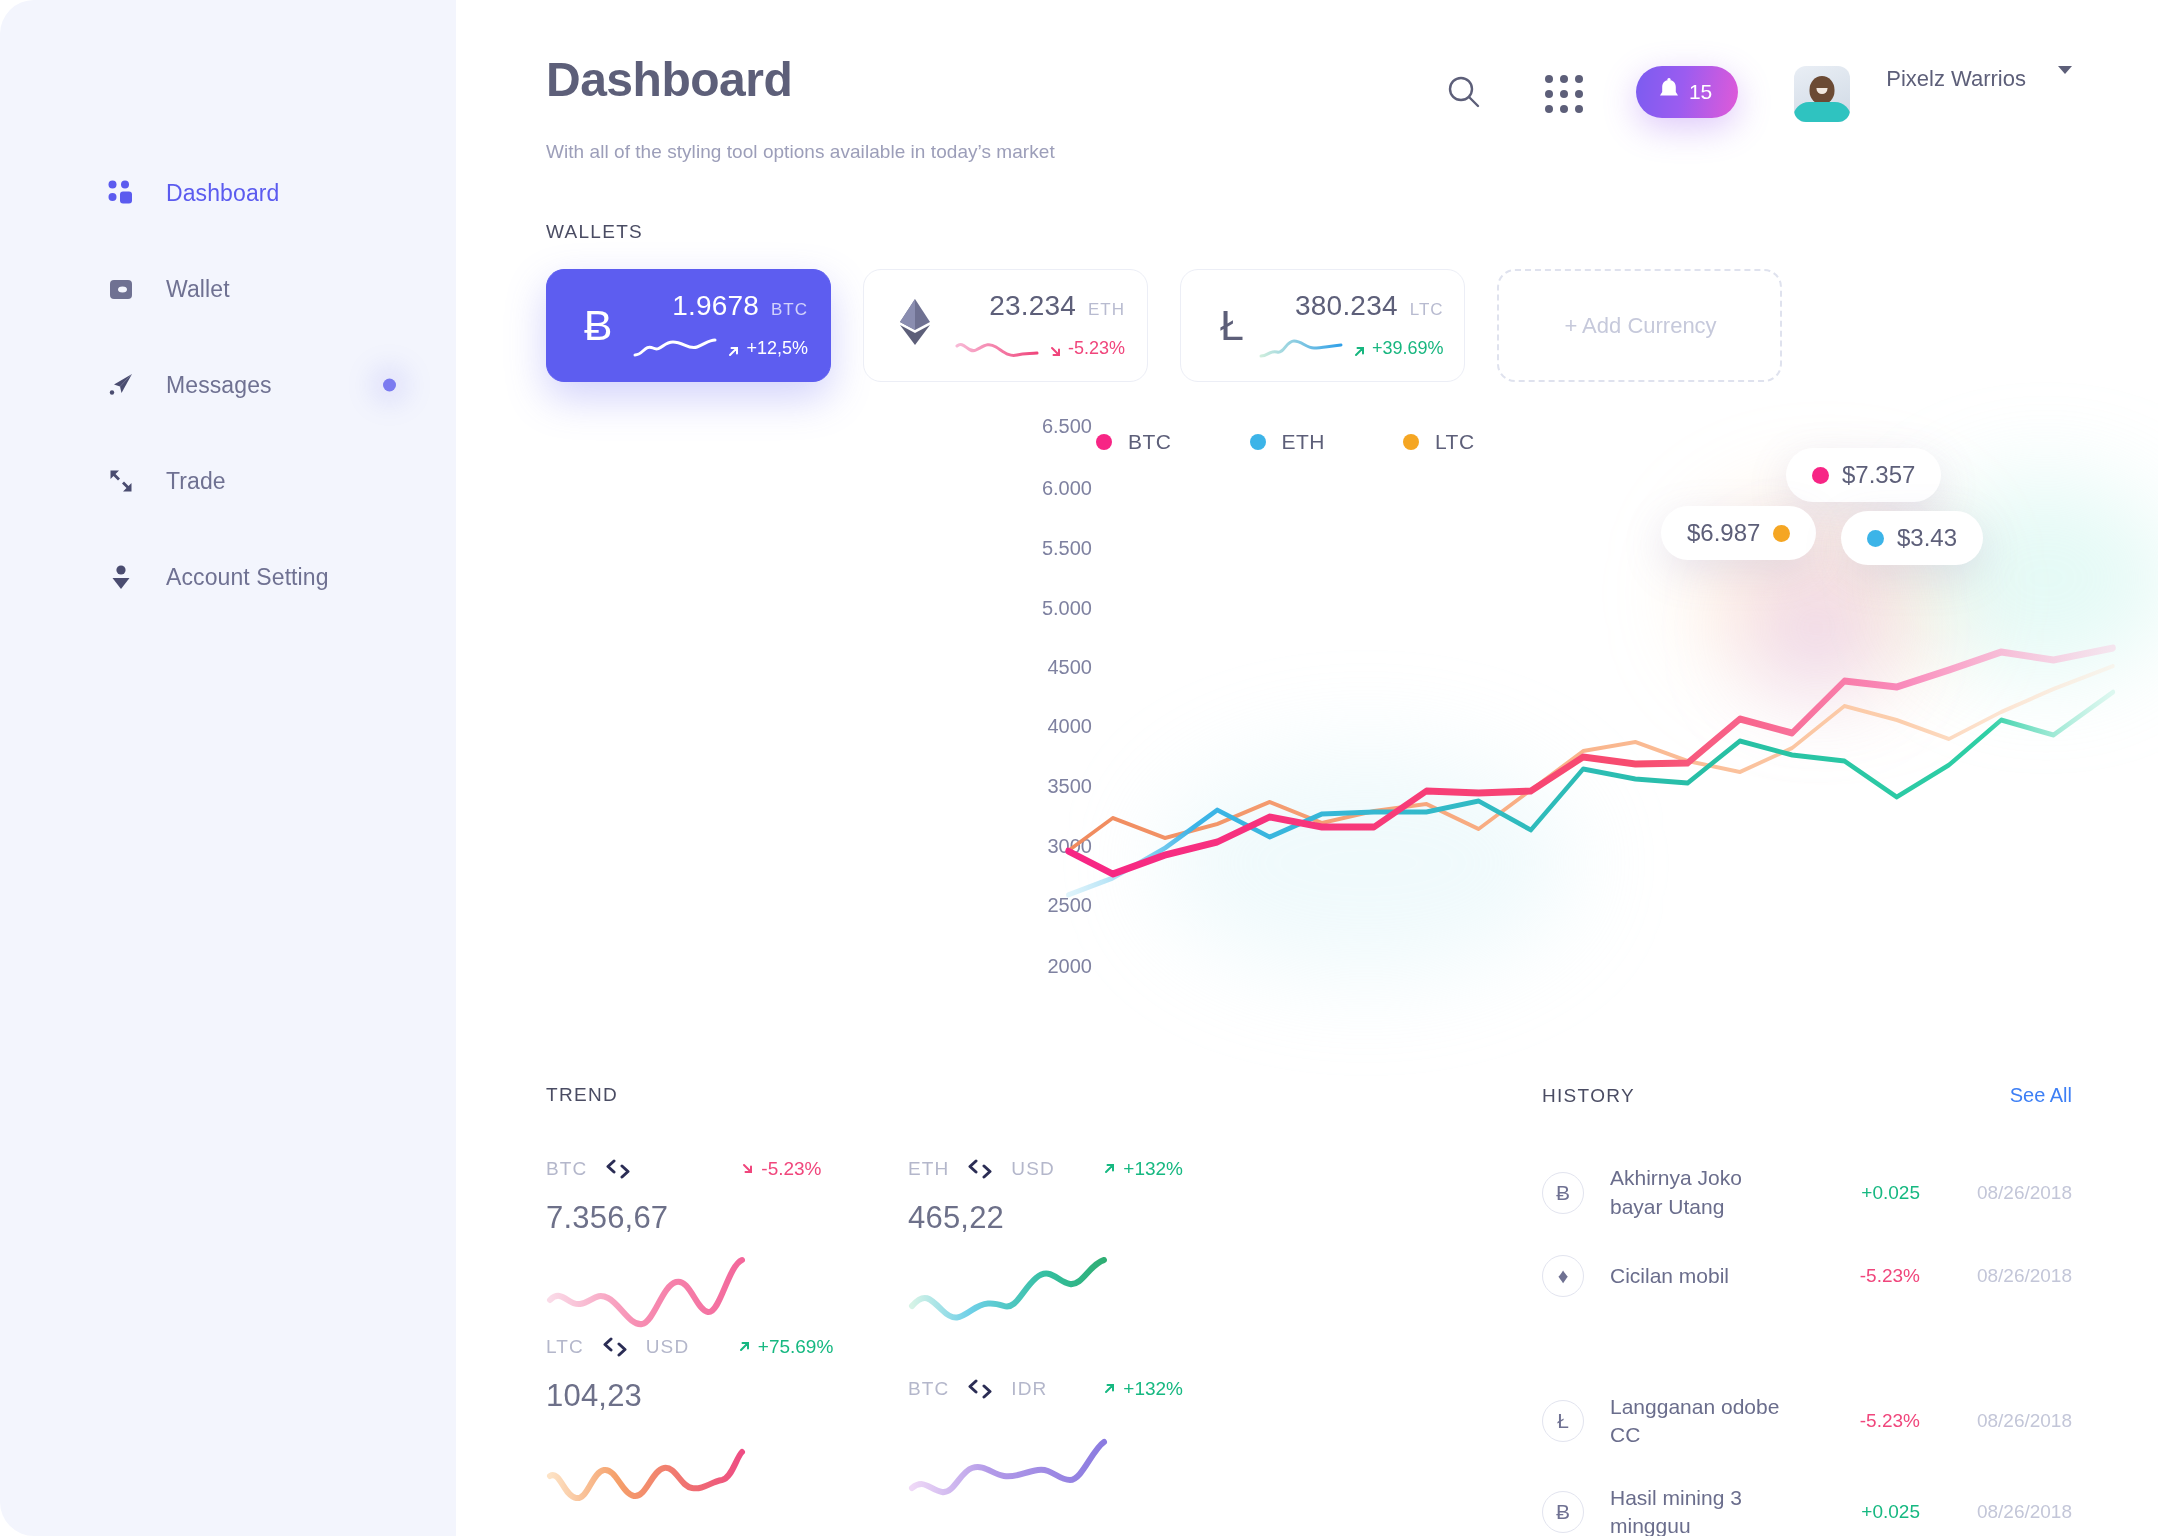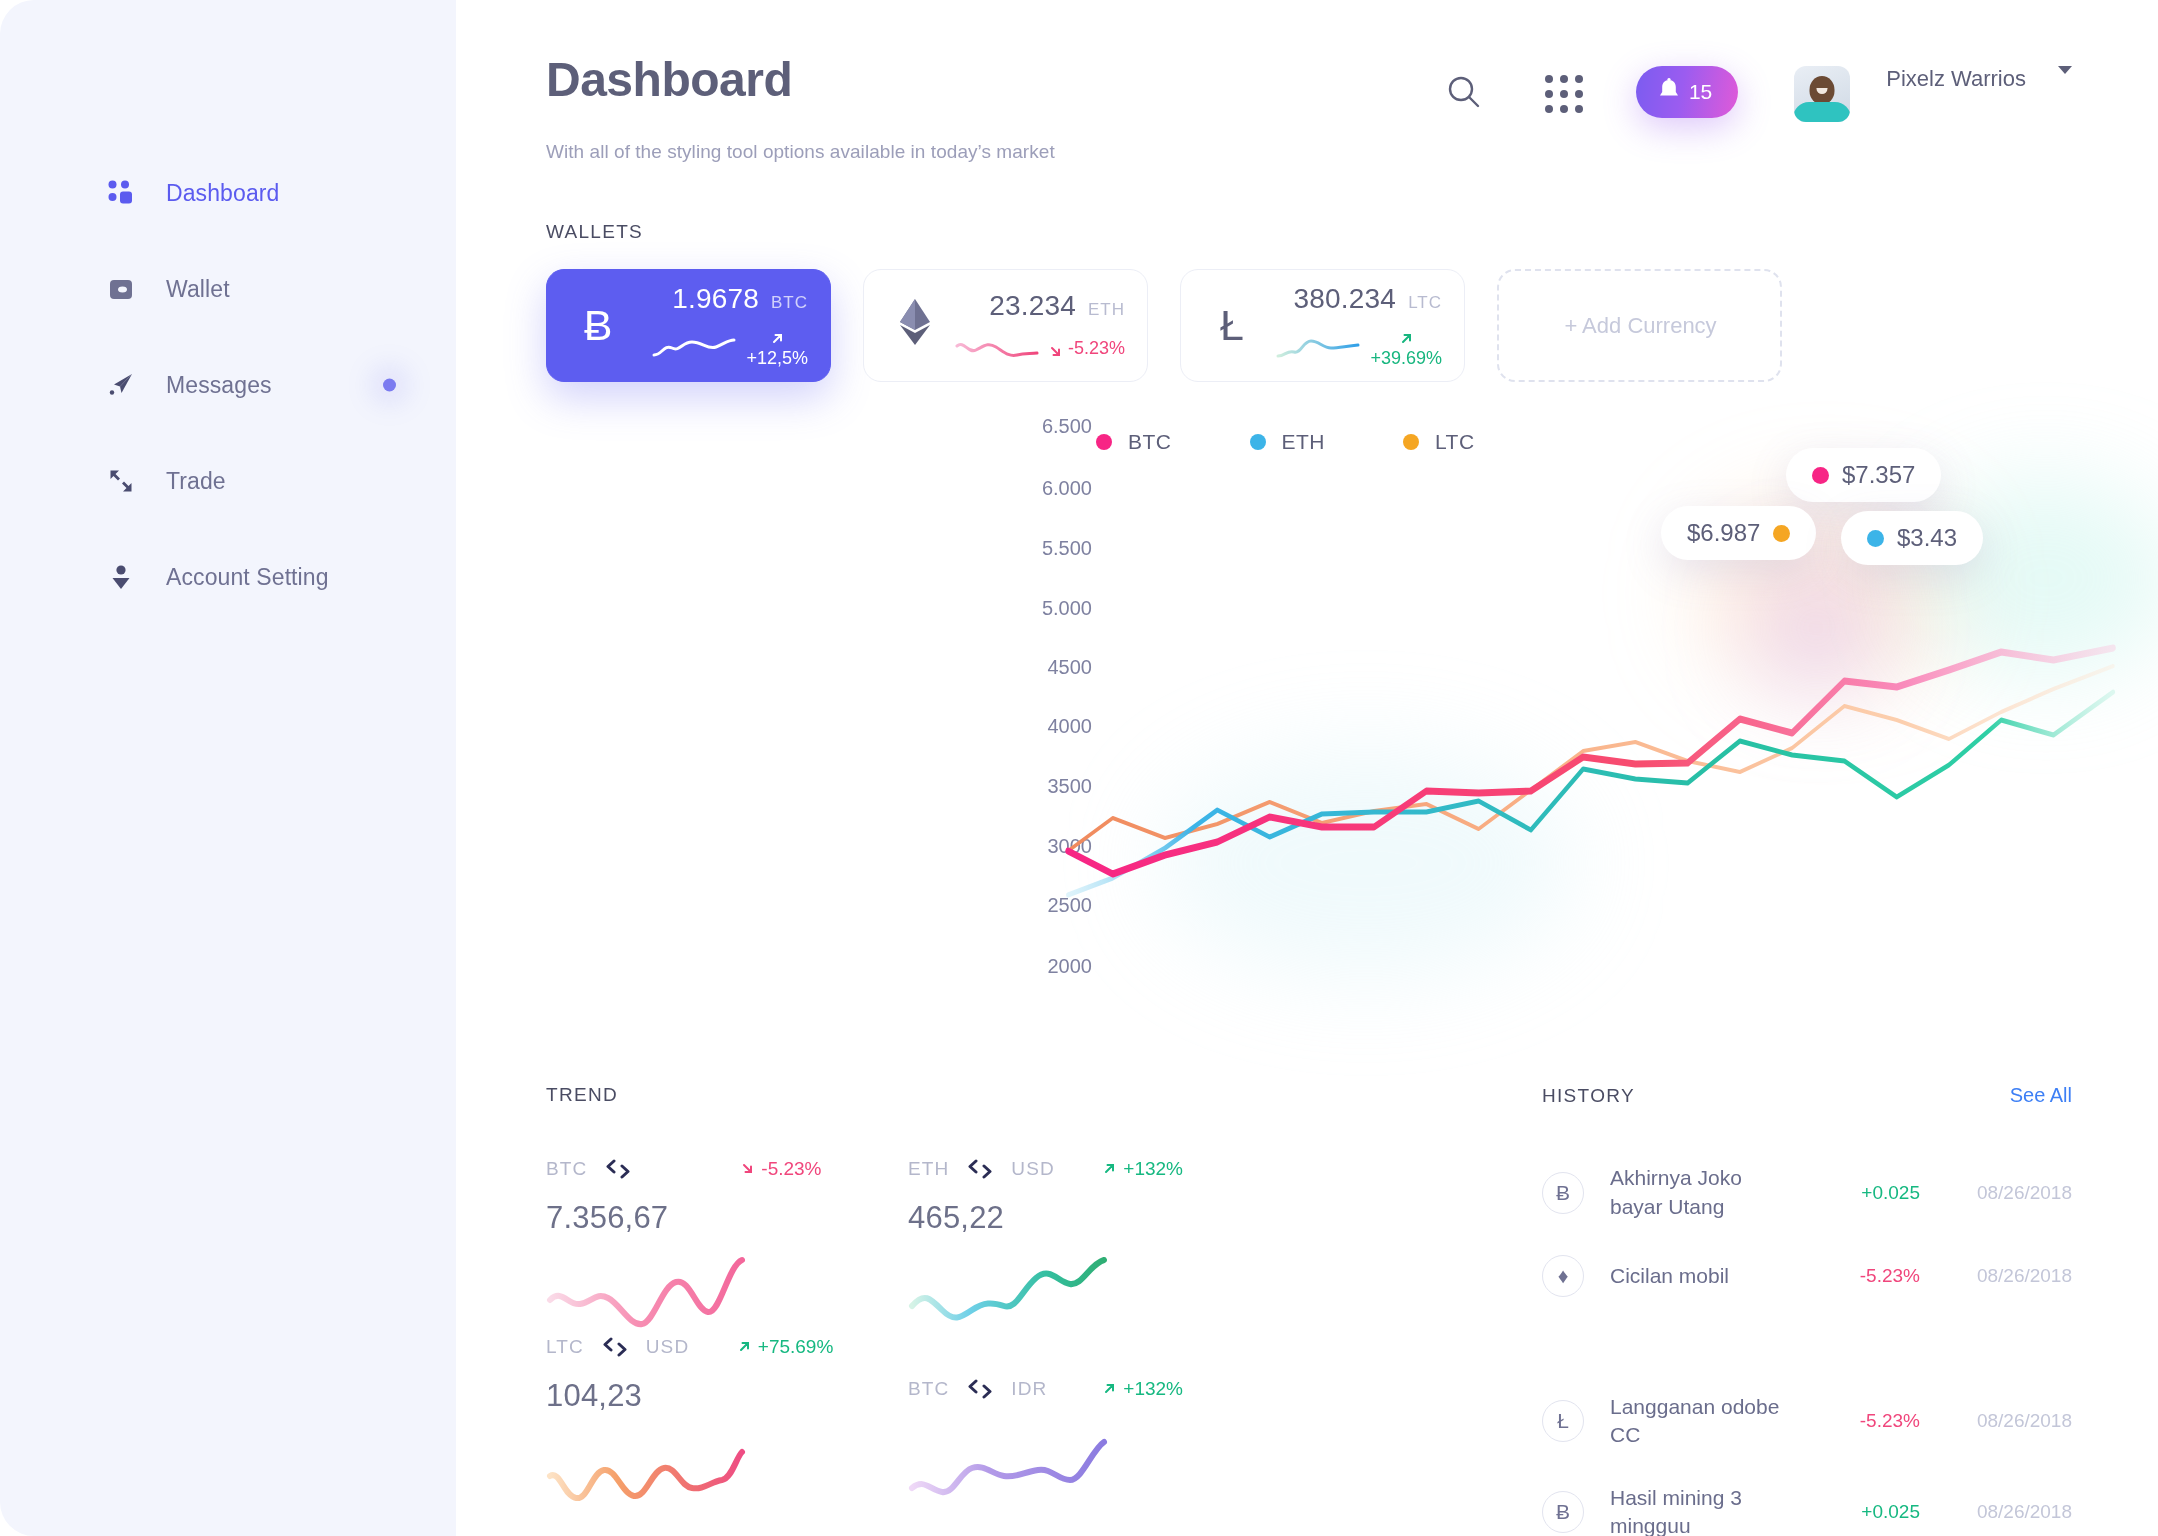--- a/index.html
+++ b/index.html
@@ -161,21 +161,21 @@
   .wallet-body { flex: 1; display: flex; flex-direction: column; align-items: flex-end; }
   .wallet-row1 { display: flex; align-items: baseline; gap: 12px; }
   .wallet-amt { font-size: 28px; color: #5d5f79; letter-spacing: 0.2px; }
   .wallet-tick { font-size: 17px; color: #b8bbd0; letter-spacing: 1px; }
   .wallet-card.active .wallet-amt { color: #ffffff; }
   .wallet-card.active .wallet-tick { color: rgba(255,255,255,0.72); }
   .wallet-row2 { display: flex; align-items: center; gap: 10px; margin-top: 14px; }
   .spark { width: 84px; height: 26px; position: relative; }
   .spark svg { display: block; overflow: visible; }
   .pct { font-size: 18px; display: flex; align-items: center; gap: 6px; }
-  .pct.up { color: #17b67f; flex-direction: column; }
+  .pct.up { color: #17b67f; }
   .pct.down { color: #f0467c; }
   .wallet-card.active .pct { color: #ffffff; }
   .arrow-up, .arrow-dn { width: 13px; height: 13px; }
 
   
   .chart-area { position: relative; margin-top: 36px; height: 660px; }
   .legend {
     position: absolute; left: 640px; top: 12px;
     display: flex; gap: 78px; align-items: center;
   }

